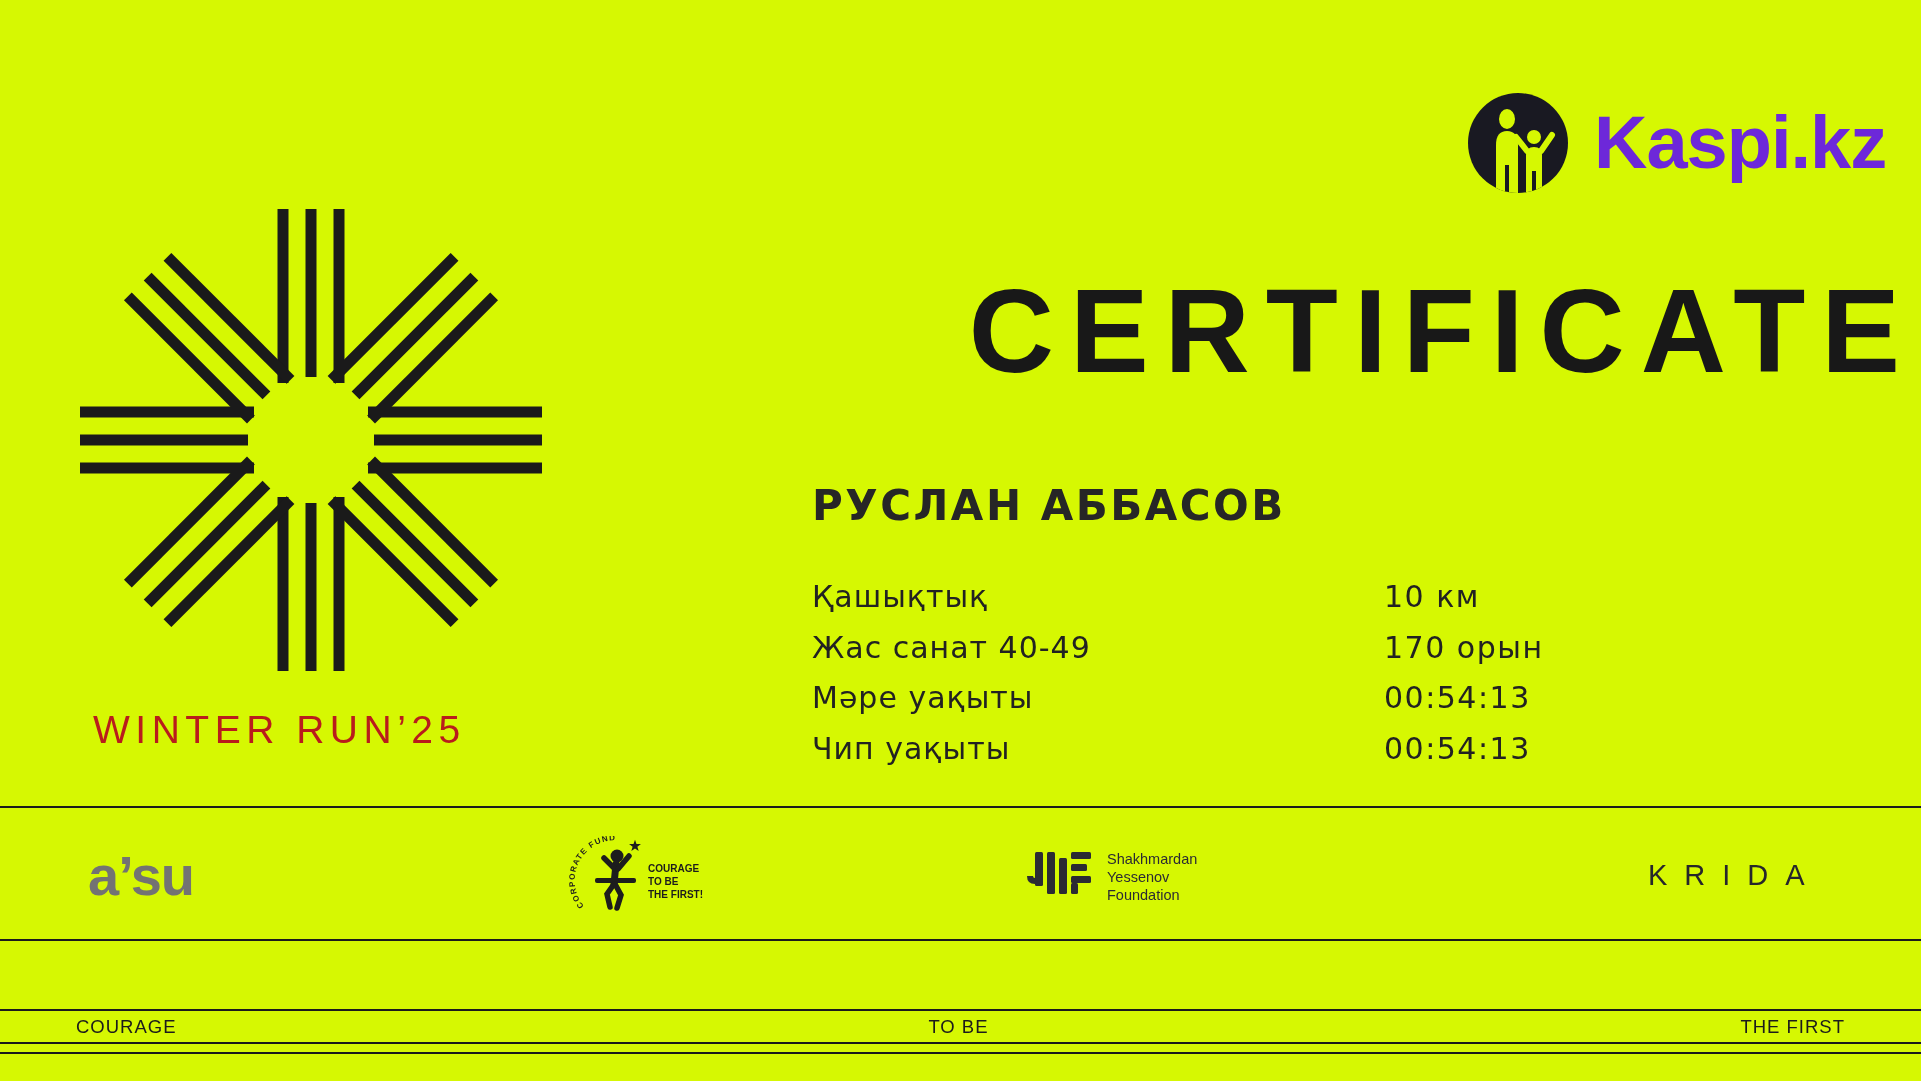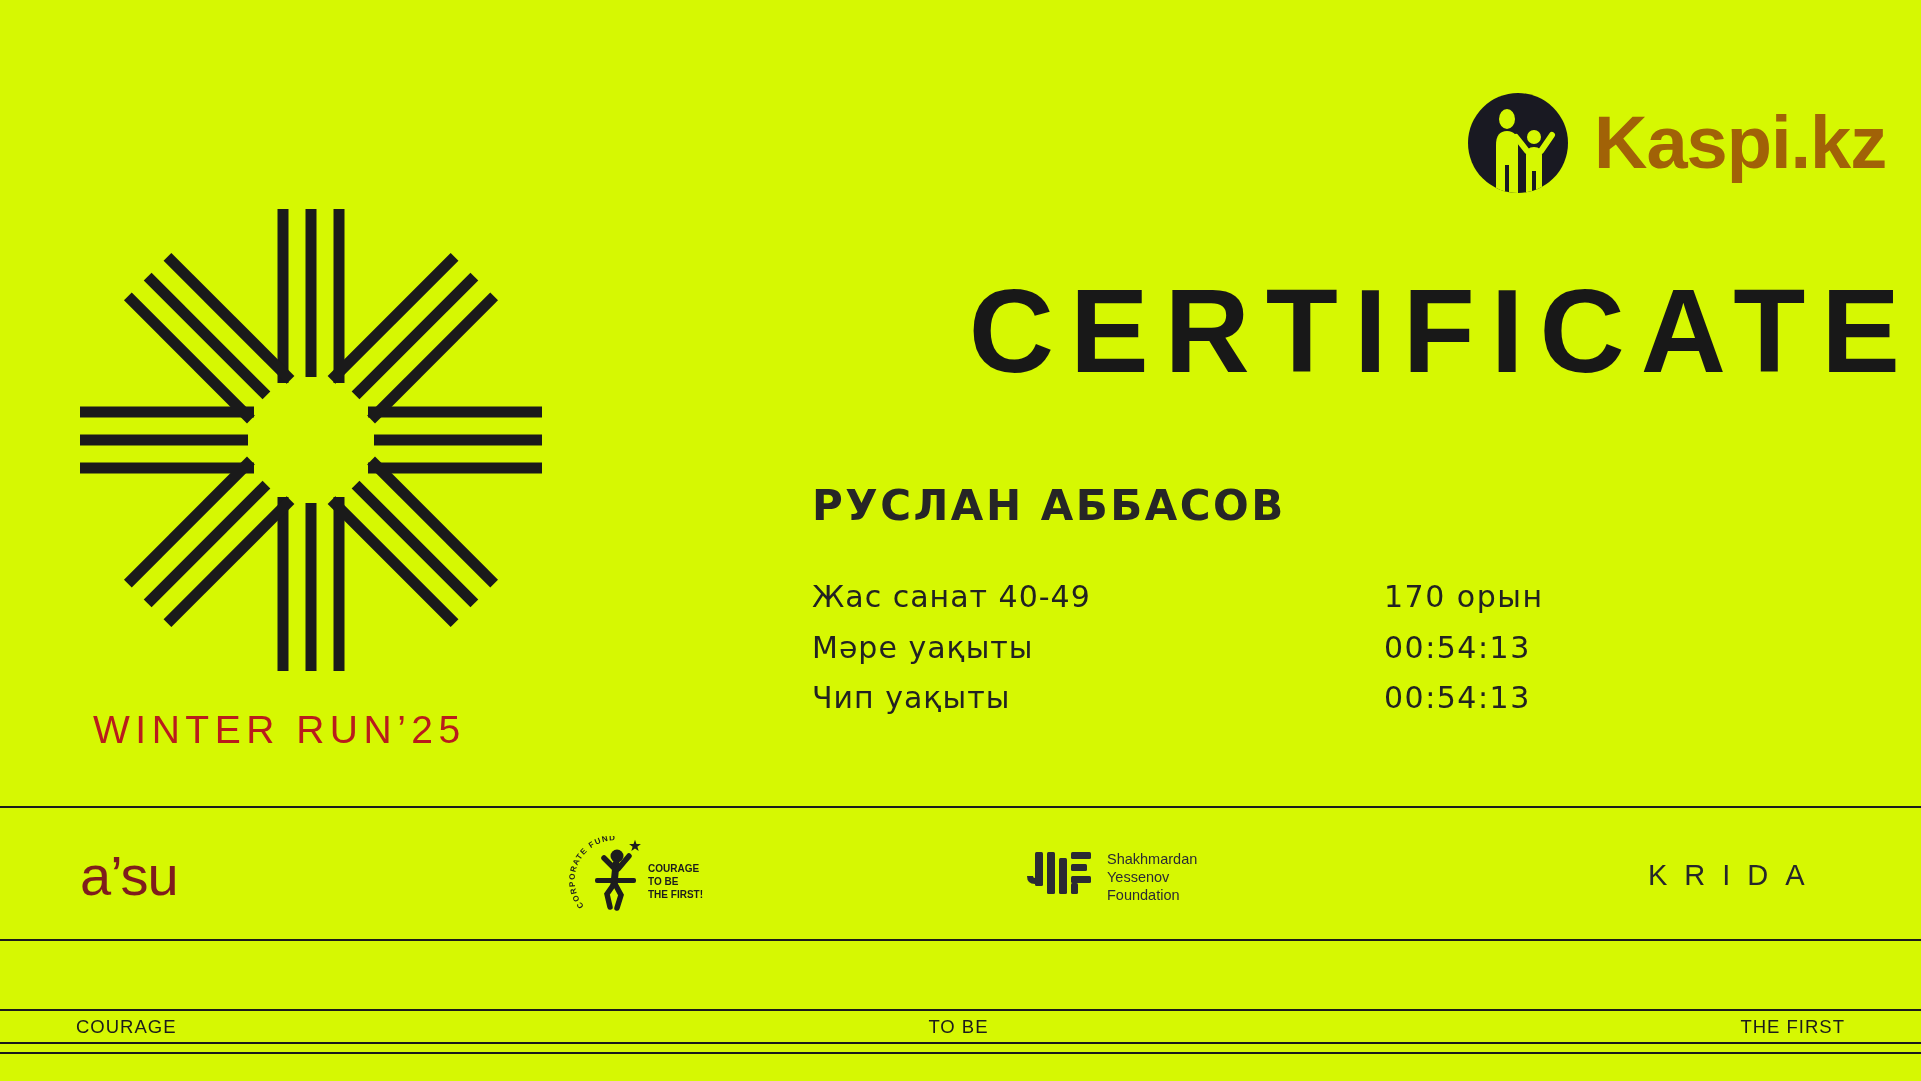--- a/index.html
+++ b/index.html
@@ -17,21 +17,21 @@
   
   .event-title{
     left:93px;top:708px;font-size:39px;font-weight:500;letter-spacing:5.5px;
     color:#b91c1c;white-space:nowrap;
   }
 
   
   .kaspi{left:1468px;top:93px;height:100px;display:flex;align-items:center;}
   .kaspi-text{
     margin-left:26px;font-size:74px;font-weight:700;letter-spacing:-1px;
-    color:#a16207;line-height:100px;white-space:nowrap;
+    color:#6d28d9;line-height:100px;white-space:nowrap;
   }
 
   
   .certificate-title{
     right:21px;top:272px;font-size:118px;font-weight:700;letter-spacing:16px;
     margin-right:-16px;color:#181818;white-space:nowrap;line-height:118px;
   }
 
   
   .participant-name{
@@ -54,22 +54,22 @@
   
   .rule{left:0;width:1921px;height:2px;background:#1b1b1b;}
   .rule-1{top:806px;}
   .rule-2{top:939px;}
   .rule-3{top:1009px;}
   .rule-4{top:1042px;}
   .rule-5{top:1052px;}
 
   
   .asu{
-    left:80px;top:843px;font-size:56px;font-weight:400;letter-spacing:-1px;
-    color:#7f1d1d;white-space:nowrap;
+    left:88px;top:843px;font-size:56px;font-weight:700;letter-spacing:-1px;
+    color:#737373;white-space:nowrap;
   }
   .fund-logo{left:563px;top:836px;}
   .yessenov{left:1025px;top:850px;display:flex;align-items:flex-start;}
   .yessenov-text{margin-left:14px;font-size:14.5px;line-height:18px;font-weight:500;color:#2b2b33;}
   .yessenov-text div{white-space:nowrap;}
   .krida{
     left:1648px;top:859px;font-size:29px;font-weight:400;letter-spacing:17px;
     margin-right:-17px;color:#26262b;white-space:nowrap;
   }
 
@@ -124,20 +124,24 @@
   </svg>
   <span class="kaspi-text">Kaspi.kz</span>
 </div>
 
 <div class="abs certificate-title">CERTIFICATE</div>
 
 <div class="abs participant-name">РУСЛАН АББАСОВ</div>
 
 <div class="abs results">
   <div class="result-row">
+    <span class="result-label">Қашықтық</span>
+    <span class="result-value">10 км</span>
+  </div>
+  <div class="result-row">
     <span class="result-label">Жас санат 40-49</span>
     <span class="result-value">170 орын</span>
   </div>
   <div class="result-row">
     <span class="result-label">Мәре уақыты</span>
     <span class="result-value">00:54:13</span>
   </div>
   <div class="result-row">
     <span class="result-label">Чип уақыты</span>
     <span class="result-value">00:54:13</span>

